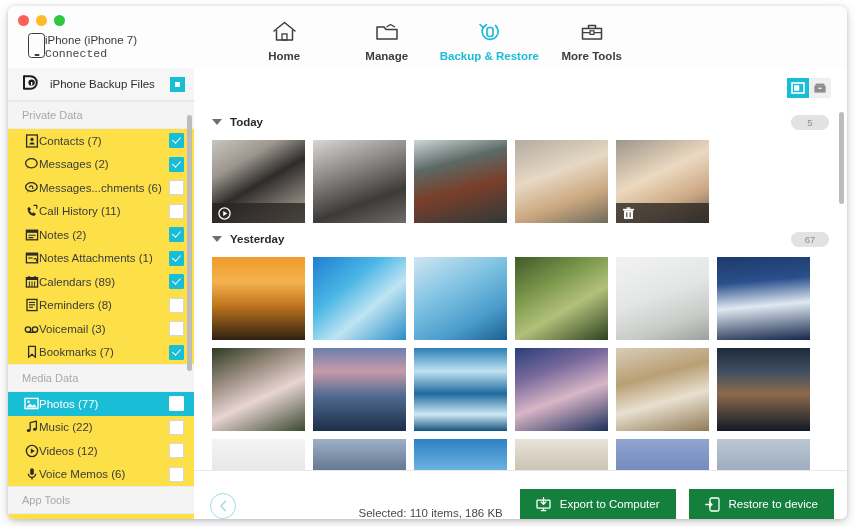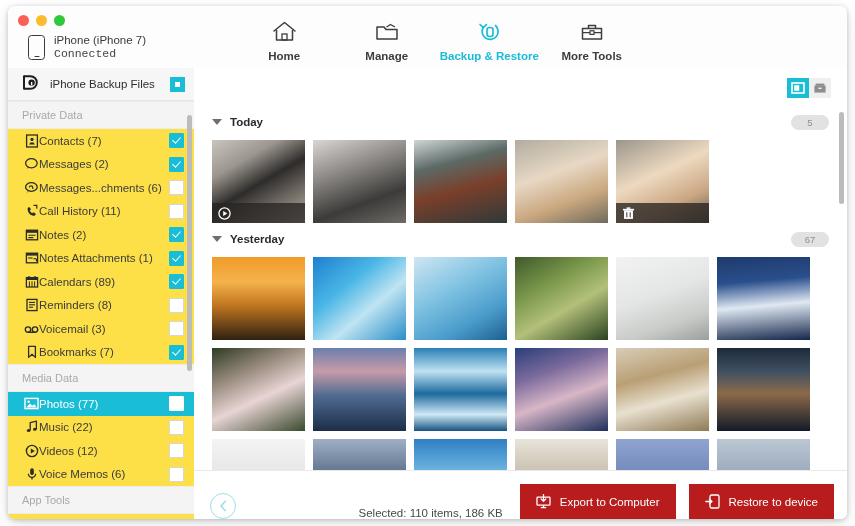--- a/index.html
+++ b/index.html
@@ -19,21 +19,21 @@
   .titlebar{
     position:absolute;left:0;top:0;width:839px;height:62px;
     background:#fdfdfd;border-bottom:1px solid #e7e7e7;
   }
   .traffic{position:absolute;left:10px;top:9px;display:flex;gap:7px;}
   .tl{width:11px;height:11px;border-radius:50%;}
   .tl.red{background:#fc5f57;}
   .tl.amber{background:#fdbc2c;}
   .tl.green{background:#2fc73c;}
 
-  .device{position:absolute;left:20px;top:27px;display:flex;align-items:center;gap:9px;}
+  .device{position:absolute;left:20px;top:27px;display:flex;}
   .dev-icon{width:15px;height:23px;border:1.6px solid #3b3b3b;border-radius:3.5px;position:relative;}
   .dev-icon:after{content:"";position:absolute;left:50%;transform:translateX(-50%);bottom:1.5px;width:5px;height:1.4px;background:#3b3b3b;border-radius:1px;}
   .dev-text{font-size:11.5px;line-height:14px;color:#3a3a3a;}
   .dev-text div:last-child{color:#454545;font-family:Liberation Mono, monospace;}
 
   .navtabs{position:absolute;left:225px;top:8px;width:410px;height:54px;display:flex;font-weight:bold;}
   .navtab{flex:1;display:flex;flex-direction:column;align-items:center;justify-content:flex-start;
     cursor:pointer;position:relative;padding-top:4px;}
   .navtab .glyph{height:27px;display:flex;align-items:center;justify-content:center;}
   .navtab .lbl{font-size:11.5px;color:#3d3d3d;margin-top:5px;}
@@ -110,21 +110,21 @@
   
   .bottombar{
     position:absolute;left:0;bottom:0;width:653px;height:48px;background:#fff;
     border-top:1px solid #e9e9e9;display:flex;align-items:flex-end;
   }
   .backbtn{
     margin-left:16px;width:24px;height:24px;border-radius:50%;border:1.4px solid #9fdce8;
     display:flex;align-items:center;justify-content:center;cursor:pointer;}
   .sel-text{flex:1;text-align:right;padding-right:17px;font-size:11.5px;color:#4a4a4a;}
   .cta{
-    height:35px;border:none;background:#b91c1c;color:#fff;font-size:11.5px;
+    height:30px;border:none;background:#15803d;color:#fff;font-size:11.5px;
     display:flex;align-items:center;gap:9px;padding:0 16px;margin-right:13px;cursor:pointer;
     font-family:"Liberation Sans","DejaVu Sans",sans-serif;}
 
   
   .p-fan{background:linear-gradient(150deg,#c9c5bf 0%,#9c968e 28%,#2e2c2b 52%,#6d6660 72%,#b9b2a8 100%);}
   .p-bw{background:linear-gradient(160deg,#d9d6d3 0%,#8d8a87 35%,#3d3b39 70%,#6e6b68 100%);}
   .p-paris{background:linear-gradient(165deg,#cfd6d6 0%,#5c6a66 30%,#7a3f2a 58%,#2f3a3a 100%);}
   .p-blonde1{background:linear-gradient(160deg,#b2ada0 0%,#e7d8c4 40%,#caa87f 70%,#6f6a5c 100%);}
   .p-blonde2{background:linear-gradient(155deg,#9c968c 0%,#edd9c0 42%,#cba783 72%,#5e5a51 100%);}
   .p-sunset{background:linear-gradient(180deg,#f09b2a 0%,#f5b24d 30%,#c1761f 58%,#2e2112 100%);}

